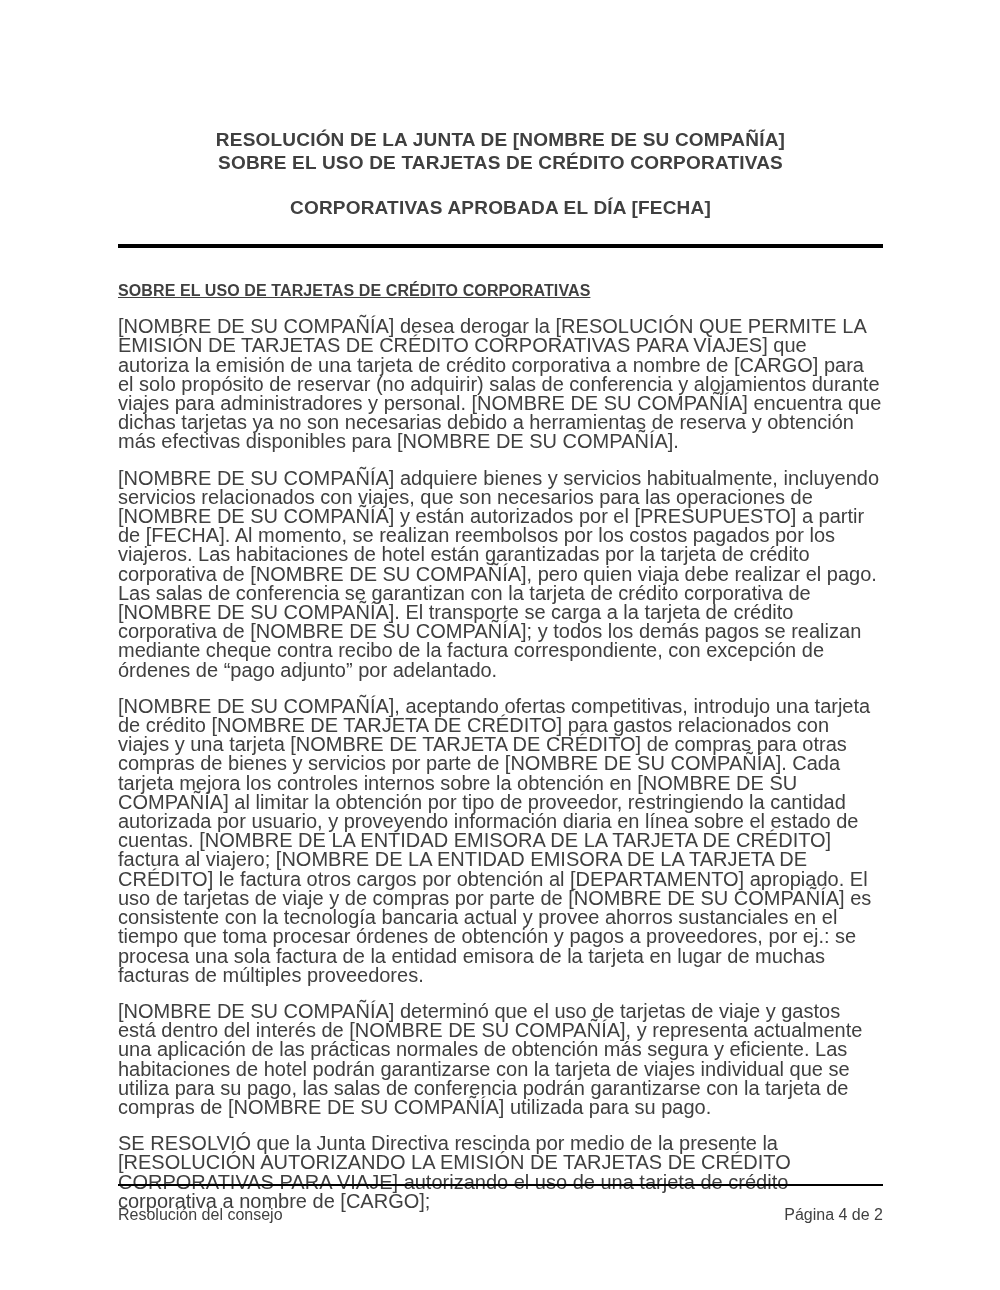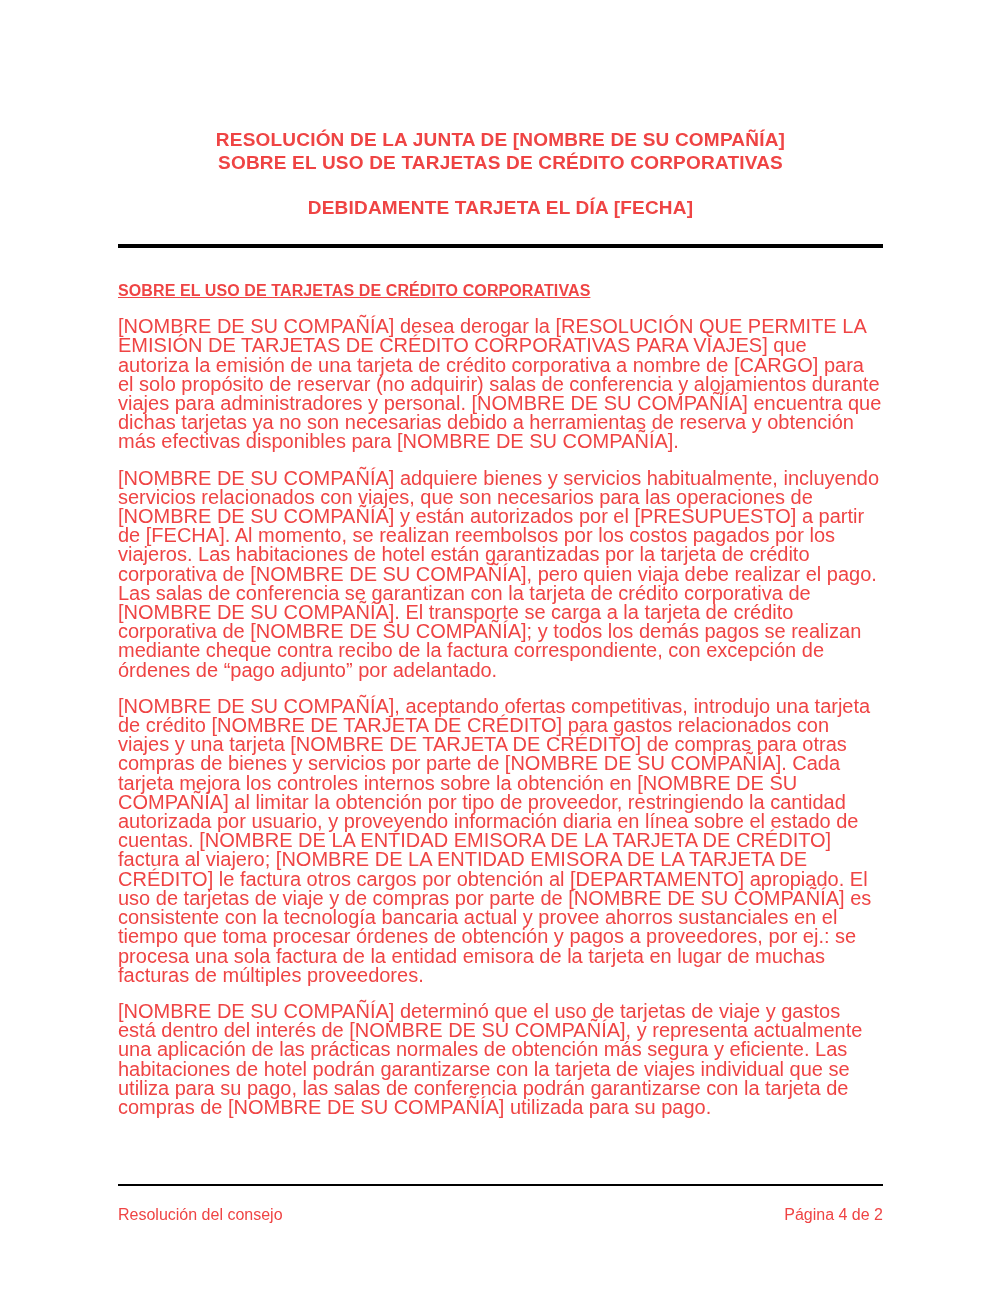--- a/index.html
+++ b/index.html
@@ -5,21 +5,21 @@
   html, body {
     margin: 0;
     padding: 0;
     background: #ffffff;
   }
   .page {
     position: relative;
     width: 1000px;
     height: 1290px;
     background: #ffffff;
-    color: #ef4444;
+    color: #404040;
     font-family: "Liberation Sans", "DejaVu Sans", sans-serif;
     overflow: hidden;
   }
   .content {
     position: absolute;
     left: 118px;
     right: 117px;
     top: 0;
   }
   .title-block {
@@ -69,31 +69,32 @@
 </style>
 </head>
 <body>
 
 <div class="page">
   <div class="content">
 
     <div class="title-block">
       <div>RESOLUCIÓN DE LA JUNTA DE [NOMBRE DE SU COMPAÑÍA]</div>
       <div>SOBRE EL USO DE TARJETAS DE CRÉDITO CORPORATIVAS</div>
-      <div class="subtitle">DEBIDAMENTE TARJETA EL DÍA [FECHA]</div>
+      <div class="subtitle">CORPORATIVAS APROBADA EL DÍA [FECHA]</div>
     </div>
 
     <hr class="rule-thick">
 
     <div class="section-heading">SOBRE EL USO DE TARJETAS DE CRÉDITO CORPORATIVAS</div>
 
     <p class="para">[NOMBRE DE SU COMPAÑÍA] desea derogar la [RESOLUCIÓN QUE PERMITE LA EMISIÓN DE TARJETAS DE CRÉDITO CORPORATIVAS PARA VIAJES] que autoriza la emisión de una tarjeta de crédito corporativa a nombre de [CARGO] para el solo propósito de reservar (no adquirir) salas de conferencia y alojamientos durante viajes para administradores y personal. [NOMBRE DE SU COMPAÑÍA] encuentra que dichas tarjetas ya no son necesarias debido a herramientas de reserva y obtención más efectivas disponibles para [NOMBRE DE SU COMPAÑÍA].</p>
     <p class="para">[NOMBRE DE SU COMPAÑÍA] adquiere bienes y servicios habitualmente, incluyendo servicios relacionados con viajes, que son necesarios para las operaciones de [NOMBRE DE SU COMPAÑÍA] y están autorizados por el [PRESUPUESTO] a partir de [FECHA]. Al momento, se realizan reembolsos por los costos pagados por los viajeros. Las habitaciones de hotel están garantizadas por la tarjeta de crédito corporativa de [NOMBRE DE SU COMPAÑÍA], pero quien viaja debe realizar el pago. Las salas de conferencia se garantizan con la tarjeta de crédito corporativa de [NOMBRE DE SU COMPAÑÍA]. El transporte se carga a la tarjeta de crédito corporativa de [NOMBRE DE SU COMPAÑÍA]; y todos los demás pagos se realizan mediante cheque contra recibo de la factura correspondiente, con excepción de órdenes de “pago adjunto” por adelantado.</p>
     <p class="para">[NOMBRE DE SU COMPAÑÍA], aceptando ofertas competitivas, introdujo una tarjeta de crédito [NOMBRE DE TARJETA DE CRÉDITO] para gastos relacionados con viajes y una tarjeta [NOMBRE DE TARJETA DE CRÉDITO] de compras para otras compras de bienes y servicios por parte de [NOMBRE DE SU COMPAÑÍA]. Cada tarjeta mejora los controles internos sobre la obtención en [NOMBRE DE SU COMPAÑÍA] al limitar la obtención por tipo de proveedor, restringiendo la cantidad autorizada por usuario, y proveyendo información diaria en línea sobre el estado de cuentas. [NOMBRE DE LA ENTIDAD EMISORA DE LA TARJETA DE CRÉDITO] factura al viajero; [NOMBRE DE LA ENTIDAD EMISORA DE LA TARJETA DE CRÉDITO] le factura otros cargos por obtención al [DEPARTAMENTO] apropiado. El uso de tarjetas de viaje y de compras por parte de [NOMBRE DE SU COMPAÑÍA] es consistente con la tecnología bancaria actual y provee ahorros sustanciales en el tiempo que toma procesar órdenes de obtención y pagos a proveedores, por ej.: se procesa una sola factura de la entidad emisora de la tarjeta en lugar de muchas facturas de múltiples proveedores.</p>
     <p class="para">[NOMBRE DE SU COMPAÑÍA] determinó que el uso de tarjetas de viaje y gastos está dentro del interés de [NOMBRE DE SU COMPAÑÍA], y representa actualmente una aplicación de las prácticas normales de obtención más segura y eficiente. Las habitaciones de hotel podrán garantizarse con la tarjeta de viajes individual que se utiliza para su pago, las salas de conferencia podrán garantizarse con la tarjeta de compras de [NOMBRE DE SU COMPAÑÍA] utilizada para su pago.</p>
+    <p class="para">SE RESOLVIÓ que la Junta Directiva rescinda por medio de la presente la [RESOLUCIÓN AUTORIZANDO LA EMISIÓN DE TARJETAS DE CRÉDITO CORPORATIVAS PARA VIAJE] autorizando el uso de una tarjeta de crédito corporativa a nombre de [CARGO];</p>
 
   </div>
 
   <div class="footer">
     <span>Resolución del consejo</span>
     <span>Página 4 de 2</span>
   </div>
 </div>
 
 </body></html>

